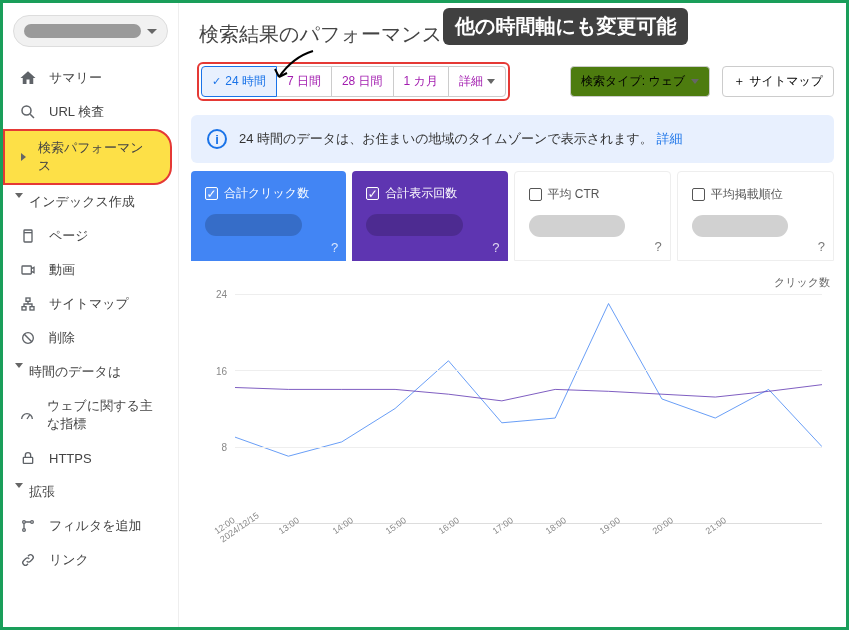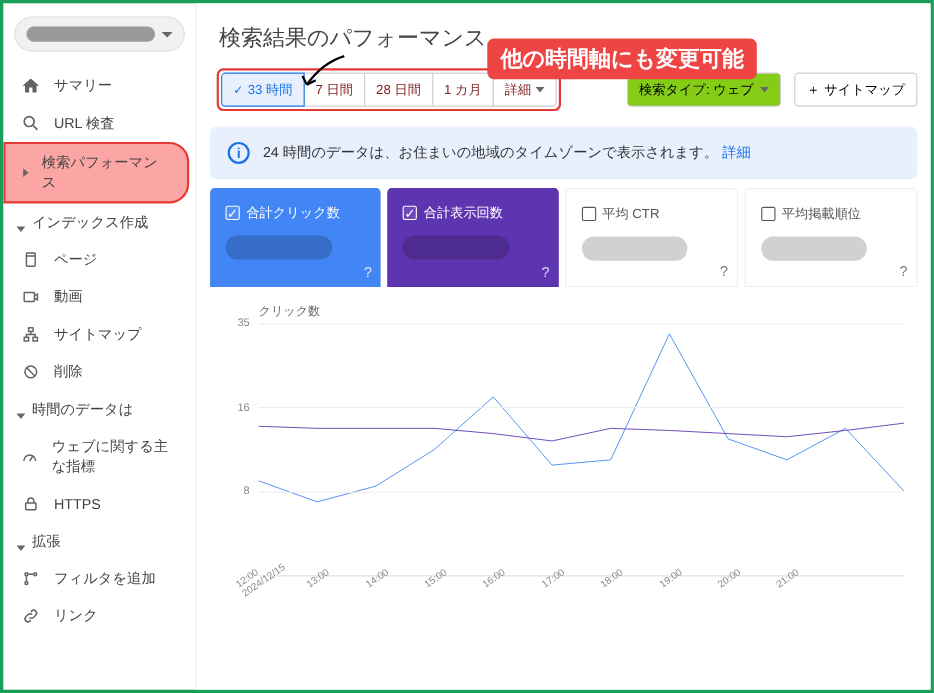--- a/index.html
+++ b/index.html
@@ -3,54 +3,54 @@
 <meta charset="utf-8">
 <style>
 * { box-sizing: border-box; margin: 0; padding: 0; font-family: Arial, "Hiragino Sans", "Meiryo", sans-serif; }
 body { background: #fff; width: 849px; height: 630px; overflow: hidden; border: 3px solid #1a9e5a; position: relative; }
 .layout { display: flex; height: 100%; }
 .sidebar { width: 176px; flex-shrink: 0; padding-top: 6px; border-right: 1px solid #eee; }
 .property-selector { margin: 6px 10px 14px 10px; height: 32px; background: #f1f1f1; border: 1px solid #ddd; border-radius: 16px; display: flex; align-items: center; padding: 0 10px; }
 .property-selector .blob { flex: 1; height: 14px; background: #9a9a9a; border-radius: 7px; }
 .property-selector .caret { width: 0; height: 0; border-left: 5px solid transparent; border-right: 5px solid transparent; border-top: 5px solid #666; margin-left: 6px; }
 .side-item { display: flex; align-items: center; padding: 8px 16px; font-size: 13px; color: #444; cursor: pointer; gap: 12px; }
-.side-item.active { background: #fca5a5; border-radius: 0 18px 18px 0; margin-right: 6px; border: 2px solid #e53935; font-weight: 500; }
-.side-section { display: flex; align-items: flex-end; padding: 8px 12px; font-size: 13px; color: #444; cursor: pointer; gap: 6px; }
+.side-item.active { background: #fde047; border-radius: 0 18px 18px 0; margin-right: 6px; border: 2px solid #e53935; font-weight: 500; }
+.side-section { display: flex; align-items: flex-start; padding: 8px 12px; font-size: 13px; color: #444; cursor: pointer; gap: 6px; }
 .side-section .tri { width: 0; height: 0; }
 .tri.down { border-left: 4px solid transparent; border-right: 4px solid transparent; border-top: 5px solid #666; }
 .tri.right { border-top: 4px solid transparent; border-bottom: 4px solid transparent; border-left: 5px solid #666; }
 .icon { width: 18px; height: 18px; display: inline-flex; align-items: center; justify-content: center; color: #5f6368; }
 .main { flex: 1; padding: 8px 12px; background: #fff; overflow: hidden; }
 .page-title { font-size: 20px; color: #444; margin: 10px 0 6px 8px; }
-.annotation { position: absolute; top: 32px; left: 440px; background: #ef4444; color: #fff; font-size: 20px; font-weight: bold; padding: 5px 12px; border-radius: 6px; z-index: 10; }
+.annotation { position: absolute; top: 5px; left: 440px; background: #404040; color: #fff; font-size: 20px; font-weight: bold; padding: 5px 12px; border-radius: 6px; z-index: 10; }
 .arrow-svg { position: absolute; top: 46px; left: 270px; z-index: 9; }
 .filterbar { display: flex; align-items: center; gap: 12px; margin: 14px 0 14px 6px; flex-wrap: wrap; }
 .time-group { display: flex; border: 2px solid #e53935; border-radius: 6px; padding: 2px; }
-.time-btn { border: 1px solid #ccc; padding: 6px 10px; font-size: 12px; background: #fff; color: #7f1d1d; margin-left: -1px; display: flex; align-items: center; gap: 4px; }
+.time-btn { border: 1px solid #ccc; padding: 6px 10px; font-size: 12px; background: #fff; color: #a21caf; margin-left: -1px; display: flex; align-items: center; gap: 4px; }
 .time-btn:first-child { border-radius: 4px 0 0 4px; margin-left: 0; }
 .time-btn:last-child { border-radius: 0 4px 4px 0; }
 .time-btn.active { background: #e8f0fe; color: #1a73e8; border-color: #1a73e8; position: relative; z-index: 1; }
-.search-type { margin-left: auto; border: 1px solid #ccc; padding: 6px 10px; font-size: 12px; background: #84cc16; border-radius: 4px; display: flex; align-items: center; gap: 6px; }
+.search-type { margin-left: auto; border: 1px solid #ccc; padding: 6px 10px; font-size: 12px; background: #4d7c0f; border-radius: 4px; display: flex; align-items: center; gap: 6px; }
 .filter-add { border: 1px solid #ccc; padding: 6px 10px; font-size: 12px; background: #fff; border-radius: 4px; display: flex; align-items: center; gap: 4px; }
 .notice { background: #e8f0fe; border-radius: 6px; padding: 14px 16px; display: flex; align-items: center; gap: 12px; font-size: 13px; color: #333; margin-bottom: 8px; }
 .notice .info-icon { width: 20px; height: 20px; border-radius: 50%; border: 2px solid #1a73e8; color: #1a73e8; display: flex; align-items: center; justify-content: center; font-size: 13px; font-weight: bold; flex-shrink: 0; }
 .notice a { color: #1a73e8; text-decoration: none; }
 .metrics { display: flex; gap: 6px; margin-bottom: 4px; }
 .metric { flex: 1; padding: 14px 14px 8px 14px; border-radius: 4px 4px 0 0; position: relative; height: 90px; }
 .metric.clicks { background: #4285f4; color: #fff; }
 .metric.impressions { background: #5e35b1; color: #fff; }
 .metric.off { background: #fff; color: #555; border: 1px solid #eee; }
 .metric .label { font-size: 12px; display: flex; align-items: center; gap: 6px; }
 .metric .cb { width: 13px; height: 13px; border: 1.5px solid currentColor; border-radius: 2px; display: inline-flex; align-items: center; justify-content: center; }
 .metric.clicks .cb, .metric.impressions .cb { background: rgba(255,255,255,.1); }
 .metric .value-blob { margin-top: 12px; height: 22px; background: rgba(0,0,0,.18); border-radius: 11px; width: 76%; }
 .metric.off .value-blob { background: #d1d1d1; }
 .metric .help { position: absolute; bottom: 6px; right: 8px; font-size: 13px; opacity: .8; }
 .chart-wrap { padding: 10px 4px 4px 4px; }
-.chart-title { font-size: 11px; color: #666; margin: 0 0 4px 40px; }
+.chart-title { font-size: 11px; color: #666; margin: 0 0 4px 40px; text-align: right; }
 .chart { position: relative; height: 260px; }
 .y-axis { position: absolute; left: 0; top: 0; bottom: 30px; width: 36px; }
 .y-tick { position: absolute; right: 4px; font-size: 10px; color: #888; transform: translateY(-50%); }
 .plot { position: absolute; left: 40px; right: 8px; top: 0; bottom: 30px; border-bottom: 1px solid #ddd; }
 .grid-line { position: absolute; left: 0; right: 0; border-top: 1px solid #eee; }
 .x-axis { position: absolute; left: 40px; right: 8px; bottom: 0; height: 30px; }
 .x-tick { position: absolute; font-size: 9px; color: #888; transform: translateX(-50%) rotate(-35deg); transform-origin: top left; top: 4px; white-space: nowrap; }
 svg.lines { position: absolute; left: 0; top: 0; width: 100%; height: 100%; }
 .check { font-size: 11px; color: #1a73e8; }
 </style>
@@ -195,21 +195,21 @@
     </div>
   </div>
 
   <div class="main">
     <div class="page-title">検索結果のパフォーマンス</div>
 
     <div class="filterbar">
       <div class="time-group">
         <button class="time-btn active">
           <span class="check">✓</span>
-          <span>33 時間</span>
+          <span>24 時間</span>
         </button>
         <button class="time-btn">7 日間</button>
         <button class="time-btn">28 日間</button>
         <button class="time-btn">1 カ月</button>
         <button class="time-btn">
           <span>詳細</span>
           <span class="caret" style="border-left:4px solid transparent;border-right:4px solid transparent;border-top:5px solid #666;display:inline-block"></span>
         </button>
       </div>
 
@@ -264,21 +264,21 @@
         </div>
         <div class="value-blob"></div>
         <div class="help">?</div>
       </div>
     </div>
 
     <div class="chart-wrap">
       <div class="chart-title">クリック数</div>
       <div class="chart">
         <div class="y-axis" id="y-axis">
-            <div class="y-tick" style="top: 0%;">35</div>
+            <div class="y-tick" style="top: 0%;">24</div>
             <div class="y-tick" style="top: 33.3333%;">16</div>
             <div class="y-tick" style="top: 66.6667%;">8</div>
           </div>
         <div class="plot" id="plot">
           <svg class="lines" id="chart-svg" preserveAspectRatio="none" viewBox="0 0 100 100">
               <polyline points="0,62.5 9.090909090909092,70.83333333333334 18.181818181818183,64.58333333333334 27.27272727272727,50 36.36363636363637,29.166666666666668 45.45454545454545,56.25 54.54545454545454,54.166666666666664 63.63636363636363,4.166666666666666 72.72727272727273,45.83333333333333 81.81818181818183,54.166666666666664 90.9090909090909,41.66666666666667 100,66.66666666666666" fill="none" stroke="#4285f4" stroke-width="0.8" vector-effect="non-scaling-stroke"></polyline>
               <polyline points="0,40.833333333333336 9.090909090909092,41.66666666666667 18.181818181818183,41.66666666666667 27.27272727272727,41.66666666666667 36.36363636363637,43.75 45.45454545454545,46.666666666666664 54.54545454545454,41.66666666666667 63.63636363636363,42.5 72.72727272727273,43.75 81.81818181818183,45 90.9090909090909,42.5 100,39.58333333333333" fill="none" stroke="#5e35b1" stroke-width="0.8" vector-effect="non-scaling-stroke"></polyline>
             </svg>
         <div class="grid-line" style="top: 0%;"></div>
             <div class="grid-line" style="top: 33.3333%;"></div>

